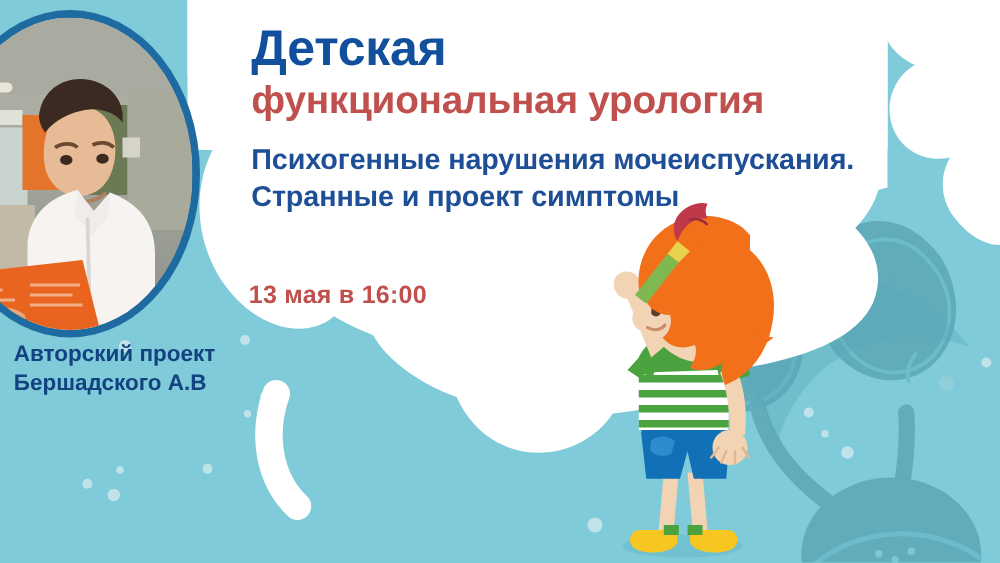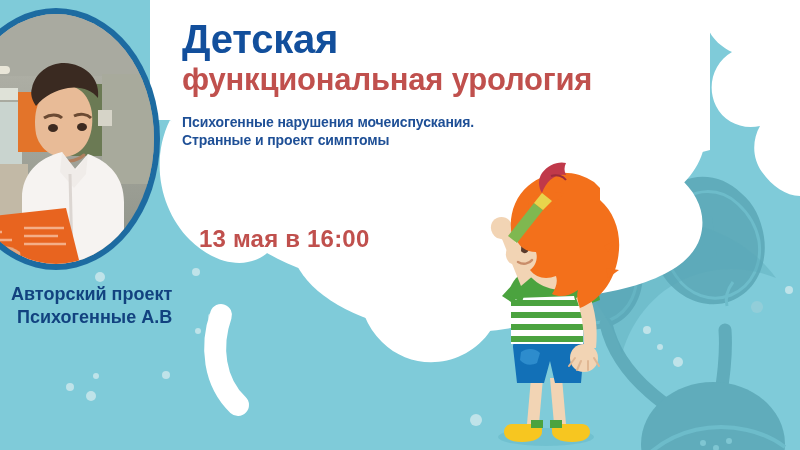--- a/index.html
+++ b/index.html
@@ -25,41 +25,41 @@
     border-radius:50%;
     background:#1d6ba1;
   }
   .photo-clip{
     position:absolute;left:6px;top:6px;width:196px;height:250px;
     border-radius:50%;overflow:hidden;
   }
   .photo-clip svg{display:block;width:196px;height:250px;}
 
   
-  .copy{position:absolute;left:182px;top:18px;width:580px;z-index:8;}
+  .copy{position:absolute;left:201px;top:18px;width:580px;z-index:8;}
   .t-line1{
     font-size:40px;font-weight:700;color:#124f9c;letter-spacing:-0.2px;
     line-height:1.08;margin:0;
   }
   .t-line2{
     font-size:31px;font-weight:700;color:#c0504d;letter-spacing:-0.2px;
     line-height:1.08;margin:2px 0 0 0;
   }
   .sub{
-    margin:16px 0 0 0;font-size:14px;font-weight:700;color:#1e4f96;
+    margin:16px 0 0 0;font-size:23px;font-weight:700;color:#1e4f96;
     line-height:1.30;letter-spacing:-0.1px;
   }
   .sub div{white-space:nowrap;}
   .date{
     position:absolute;left:199px;top:225px;z-index:8;
-    font-size:24px;font-weight:700;color:#c0504d;letter-spacing:0.2px;
+    font-size:20px;font-weight:700;color:#c0504d;letter-spacing:0.2px;
   }
   .author{
-    position:absolute;left:11px;top:283px;z-index:8;
-    font-size:18px;font-weight:700;color:#12427f;line-height:1.30;text-align:right;
+    position:absolute;left:11px;top:272px;z-index:8;
+    font-size:18px;font-weight:700;color:#12427f;line-height:1.30;
   }
   .author div{white-space:nowrap;}
 </style>
 </head>
 <body>
 
 <div class="stage">
 
   <div class="layer">
     <svg viewBox="0 0 800 450" xmlns="http://www.w3.org/2000/svg" aria-hidden="true">
@@ -283,16 +283,16 @@
     <div class="sub">
       <div>Психогенные нарушения мочеиспускания.</div>
       <div>Странные и проект симптомы</div>
     </div>
   </div>
 
   <div class="date">13 мая в 16:00</div>
 
   <div class="author">
     <div>Авторский проект</div>
-    <div>Психогенные А.В</div>
+    <div>Бершадского А.В</div>
   </div>
 
 </div>
 
 </body></html>

